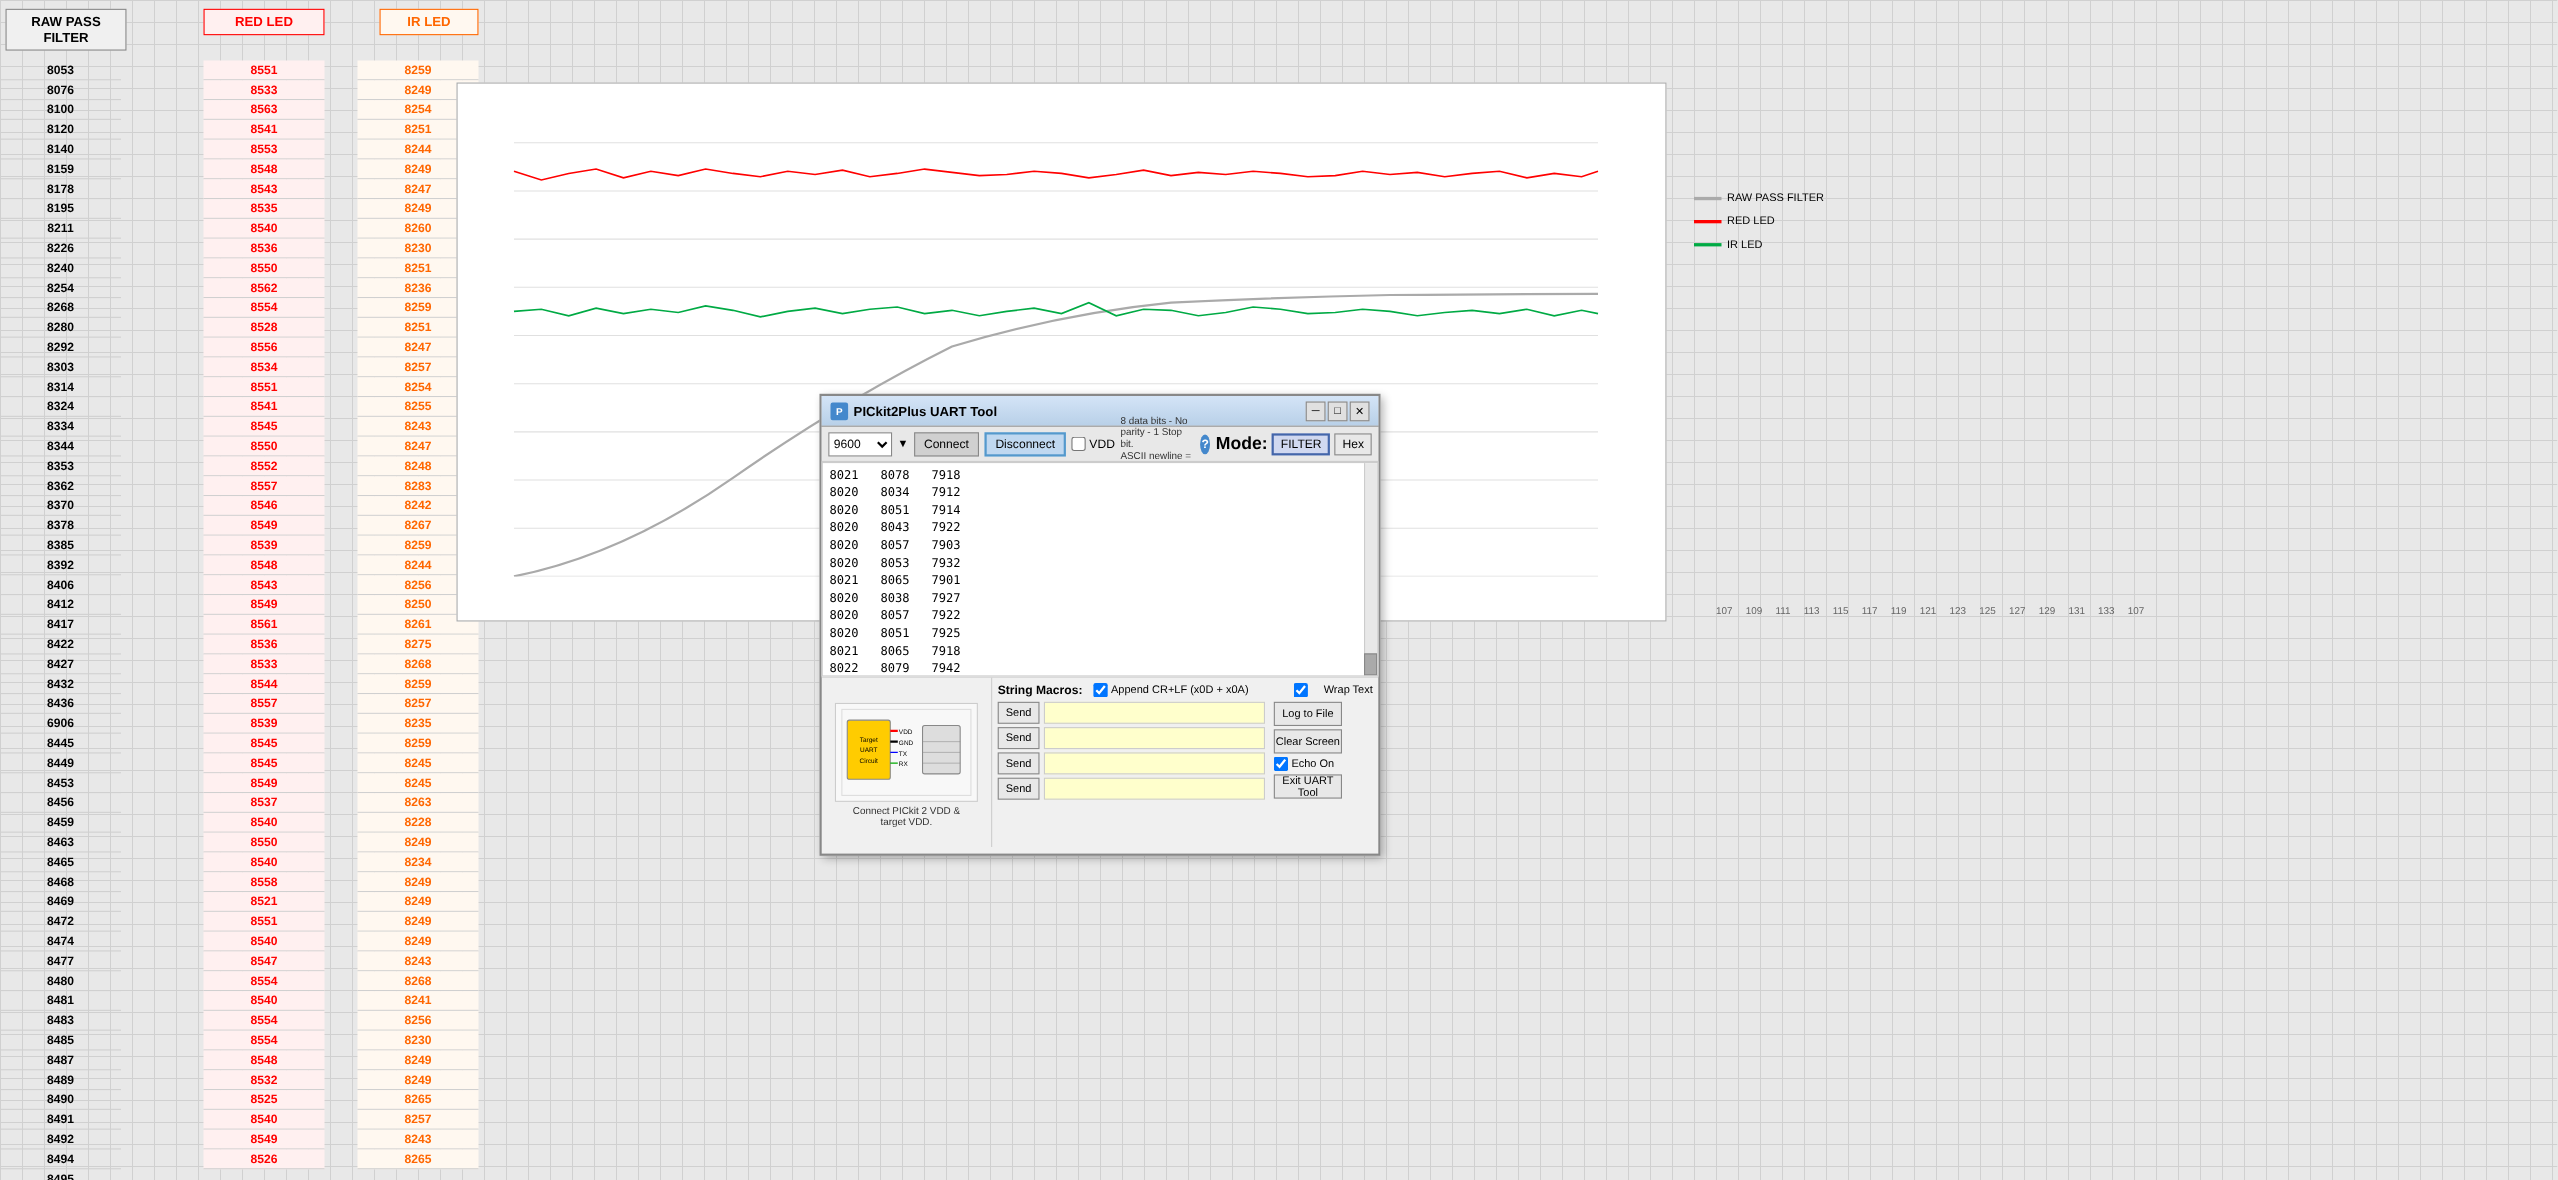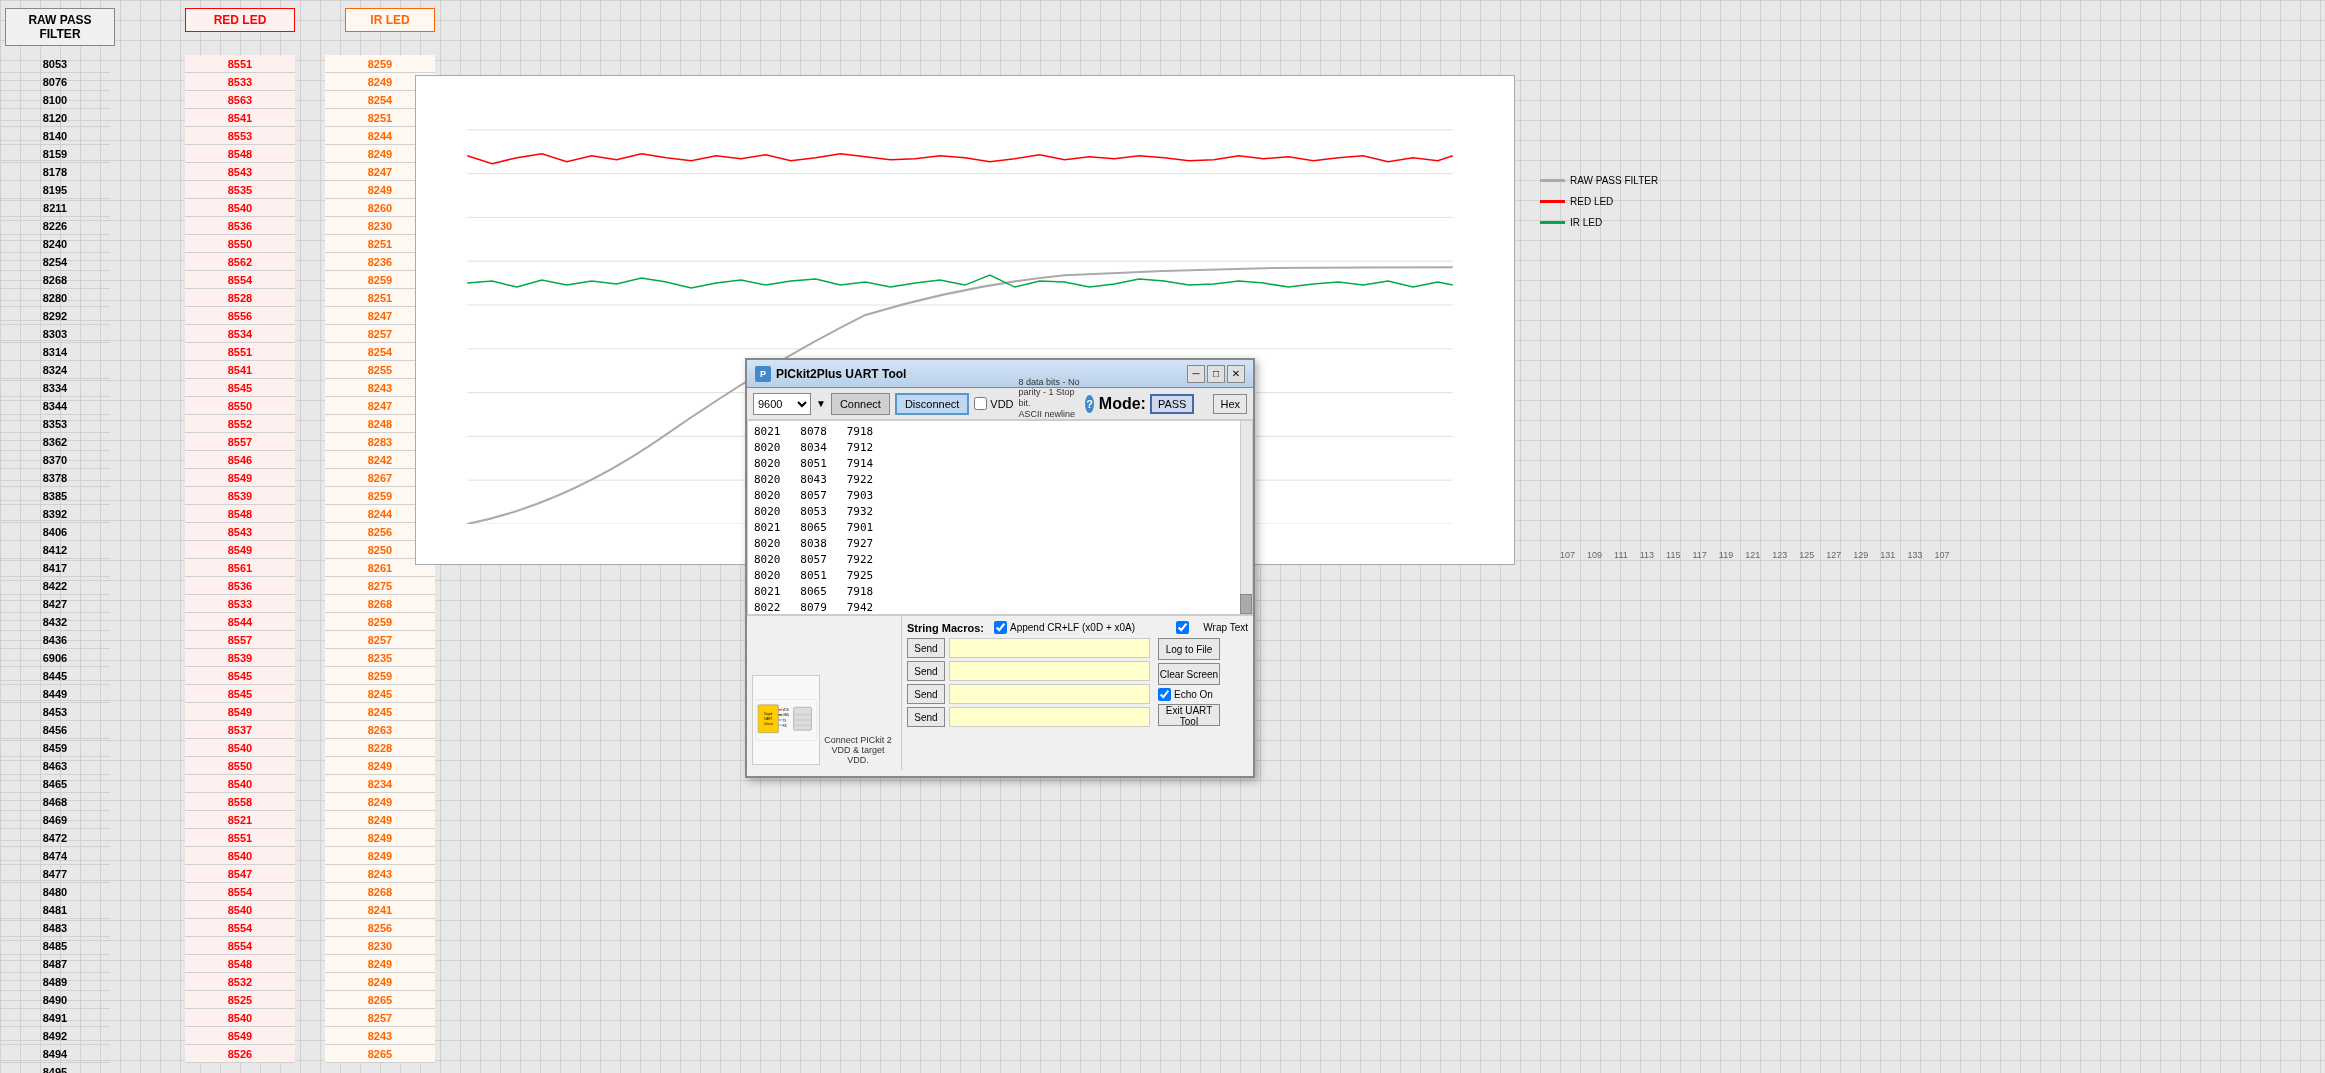--- a/index.html
+++ b/index.html
@@ -249,21 +249,20 @@
       cursor: pointer;
     }
 
     .uart-mode-ascii {
       background: #d0d8f0;
       border: 2px solid #4466aa;
     }
 
     .uart-mode-hex {
       background: #e8e8e8;
-      margin-left: 15px;
     }
 
     .uart-data-area {
       height: 195px;
       background: #fff;
       border: 1px solid #ccc;
       margin: 0;
       overflow: hidden;
       font-family: monospace;
       font-size: 11px;
@@ -293,25 +292,25 @@
     }
 
     .uart-bottom-section {
       display: flex;
       height: 155px;
       border-top: 1px solid #ccc;
     }
 
     .uart-left-panel {
       width: 155px;
-      padding: 5px;
+      padding: 23px;
       border-right: 1px solid #ccc;
       display: flex;
-      flex-direction: row;
-      align-items: flex-end;
+      flex-direction: column;
+      align-items: center;
     }
 
     .uart-circuit-img {
       width: 130px;
       height: 90px;
       border: 1px solid #ccc;
       background: #f8f8f8;
       display: flex;
       align-items: center;
       justify-content: center;
@@ -740,21 +739,21 @@
       <input type="checkbox" style="">
       <label>VDD</label>
     </div>
     <div class="uart-info-text">
       <div>8 data bits - No parity - 1 Stop bit.</div>
       <div>ASCII newline = 0x0D 0x0A</div>
     </div>
     <span style="width:18px;height:18px;background:#4488cc;border-radius:50%;color:#fff;font-size:11px;font-weight:bold;display:inline-flex;align-items:center;justify-content:center;cursor:pointer;">?</span>
     <div style="display:flex; align-items:center; gap:4px; margin-left:auto;">
       <span class="uart-mode-label">Mode:</span>
-      <button class="uart-mode-btn uart-mode-ascii">PASS</button>
+      <button class="uart-mode-btn uart-mode-ascii">FILTER</button>
       <button class="uart-mode-btn uart-mode-hex">Hex</button>
     </div>
   </div>
 
   <div class="uart-data-area" id="uart-data-display">
     <div class="data-row-text">8021   8078   7918</div>
       <div class="data-row-text">8020   8034   7912</div>
       <div class="data-row-text">8020   8051   7914</div>
       <div class="data-row-text">8020   8043   7922</div>
       <div class="data-row-text">8020   8057   7903</div>

